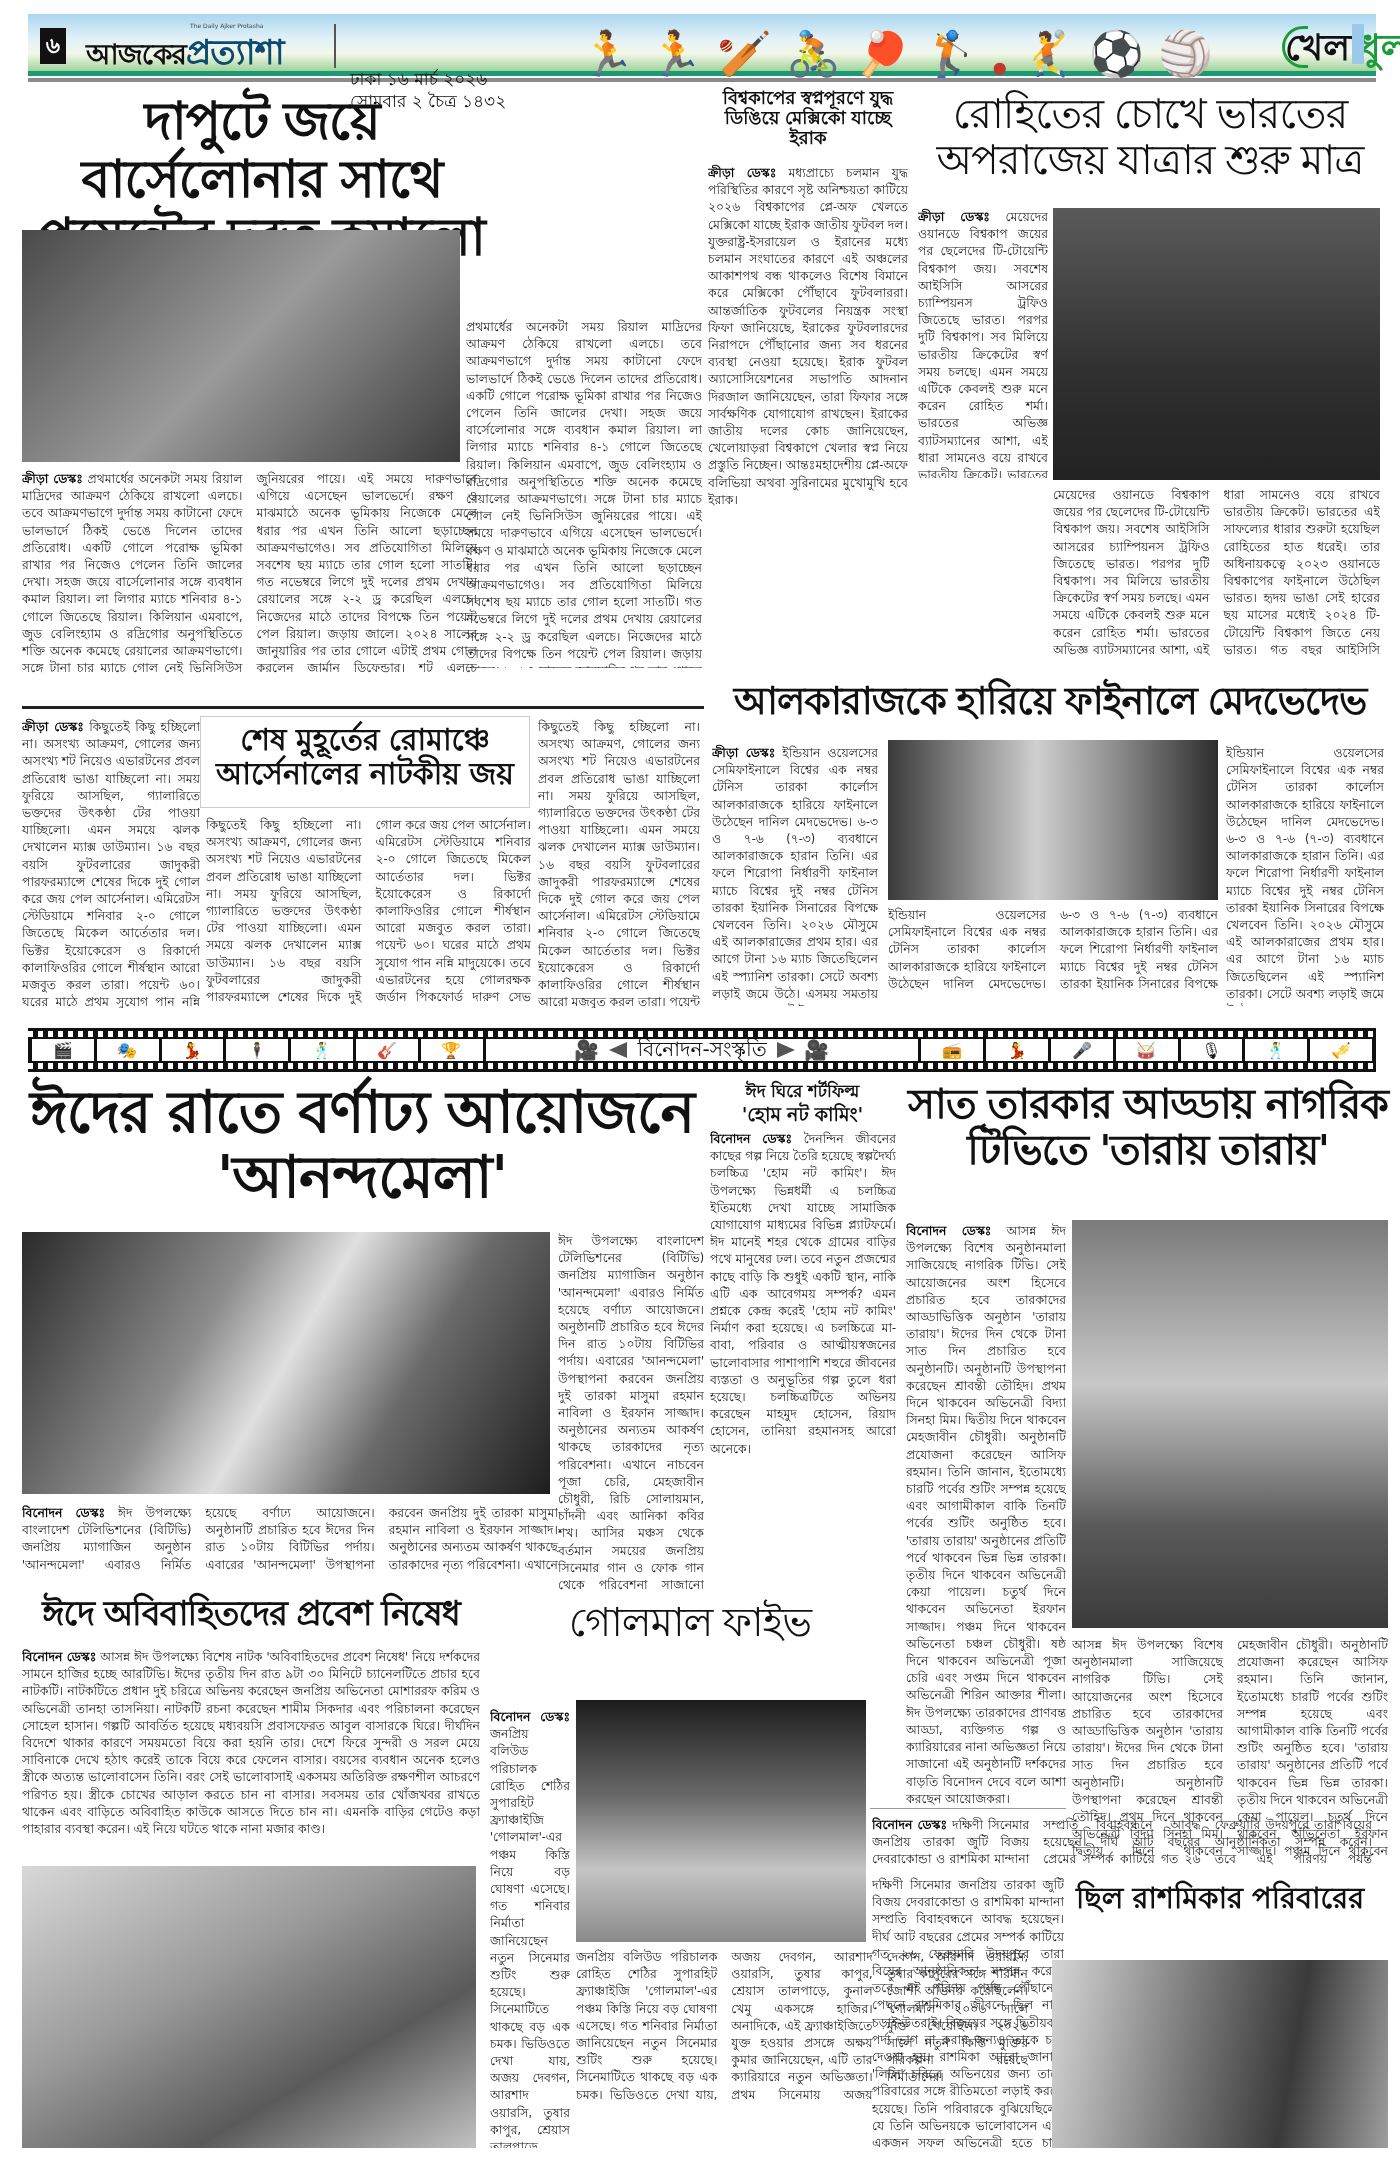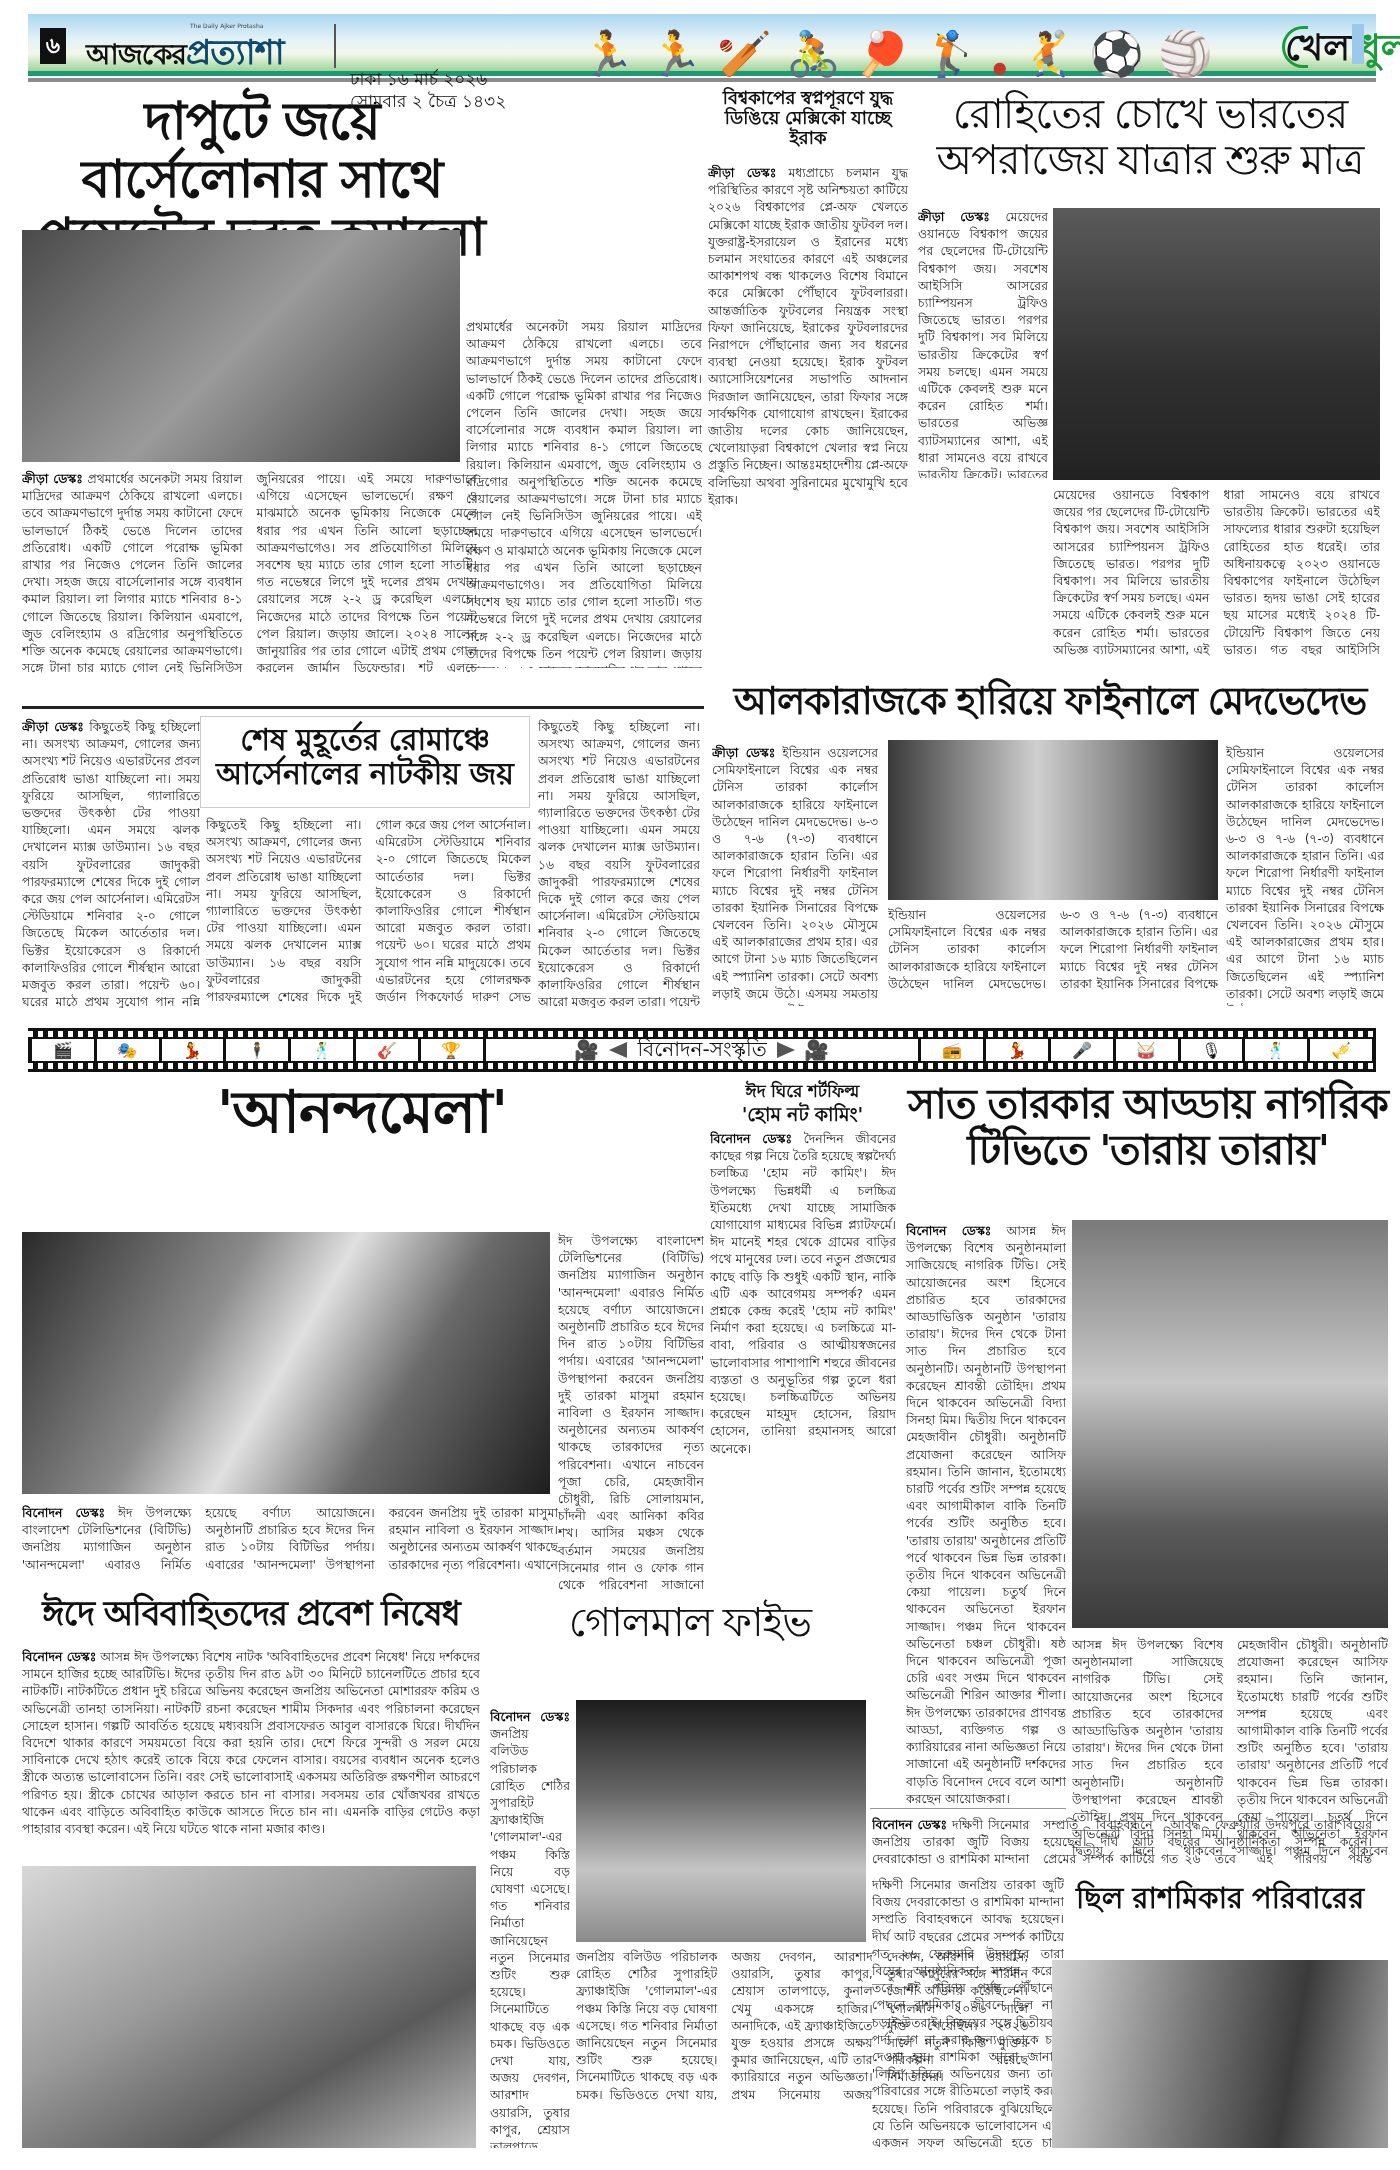--- a/index.html
+++ b/index.html
@@ -165,20 +165,21 @@
     <div class="fr">💃</div>
     <div class="fr">🎤</div>
     <div class="fr">🥁</div>
     <div class="fr">🎙</div>
     <div class="fr">🕺</div>
     <div class="fr">🎺</div>
   </div>
 </div>
 
 <div class="abs hl xxl" style="left:22px; top:1080px; width:680px; font-size:58px;">
+  <div>ঈদের রাতে বর্ণাঢ্য আয়োজনে</div>
   <div>'আনন্দমেলা'</div>
 </div>
 <div class="abs photo" style="left:22px; top:1232px; width:528px; height:262px; background:linear-gradient(120deg,#2a2a2a,#8c8c8c 35%,#e0e0e0 50%,#6a6a6a 70%,#1e1e1e);"></div>
 <div class="abs body" style="left:22px; top:1504px; width:536px; height:86px; column-count:3;">
   <b>বিনোদন ডেস্কঃ</b>
   <span>ঈদ উপলক্ষ্যে বাংলাদেশ টেলিভিশনের (বিটিভি) জনপ্রিয় ম্যাগাজিন অনুষ্ঠান 'আনন্দমেলা' এবারও নির্মিত হয়েছে বর্ণাঢ্য আয়োজনে। অনুষ্ঠানটি প্রচারিত হবে ঈদের দিন রাত ১০টায় বিটিভির পর্দায়। এবারের 'আনন্দমেলা' উপস্থাপনা করবেন জনপ্রিয় দুই তারকা মাসুমা রহমান নাবিলা ও ইরফান সাজ্জাদ। অনুষ্ঠানের অন্যতম আকর্ষণ থাকছে তারকাদের নৃত্য পরিবেশনা। এখানে নাচবেন পূজা চেরি, মেহজাবীন চৌধুরী, রিচি সোলায়মান, চাঁদনী এবং আনিকা কবির শখ। আসির মঞ্চস থেকে বর্তমান সময়ের জনপ্রিয় সিনেমার গান ও ফোক গান থেকে পরিবেশনা সাজানো হয়েছে। ঈদের আনন্দকে আরো প্রাণবন্ত করে তুলতে নাচ, গান, কমেডি ও নানা আয়োজনে সাজানো এই বিশেষ 'আনন্দমেলা' দর্শকদের জন্য হয়ে উঠবে বাড়তি বিনোদনের উৎস- এমনটাই আশা আয়োজকদের।</span>
 </div>
 <div class="abs body" style="left:558px; top:1232px; width:146px; height:358px;">
   <span>ঈদ উপলক্ষ্যে বাংলাদেশ টেলিভিশনের (বিটিভি) জনপ্রিয় ম্যাগাজিন অনুষ্ঠান 'আনন্দমেলা' এবারও নির্মিত হয়েছে বর্ণাঢ্য আয়োজনে। অনুষ্ঠানটি প্রচারিত হবে ঈদের দিন রাত ১০টায় বিটিভির পর্দায়। এবারের 'আনন্দমেলা' উপস্থাপনা করবেন জনপ্রিয় দুই তারকা মাসুমা রহমান নাবিলা ও ইরফান সাজ্জাদ। অনুষ্ঠানের অন্যতম আকর্ষণ থাকছে তারকাদের নৃত্য পরিবেশনা। এখানে নাচবেন পূজা চেরি, মেহজাবীন চৌধুরী, রিচি সোলায়মান, চাঁদনী এবং আনিকা কবির শখ। আসির মঞ্চস থেকে বর্তমান সময়ের জনপ্রিয় সিনেমার গান ও ফোক গান থেকে পরিবেশনা সাজানো হয়েছে। ঈদের আনন্দকে আরো প্রাণবন্ত করে তুলতে নাচ, গান, কমেডি ও নানা আয়োজনে সাজানো এই বিশেষ 'আনন্দমেলা' দর্শকদের জন্য হয়ে উঠবে বাড়তি বিনোদনের উৎস- এমনটাই আশা আয়োজকদের।</span>
 </div>

